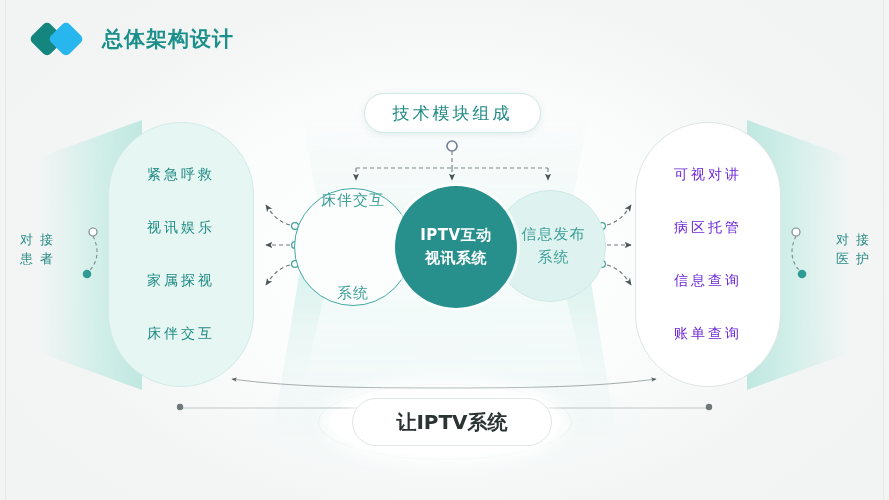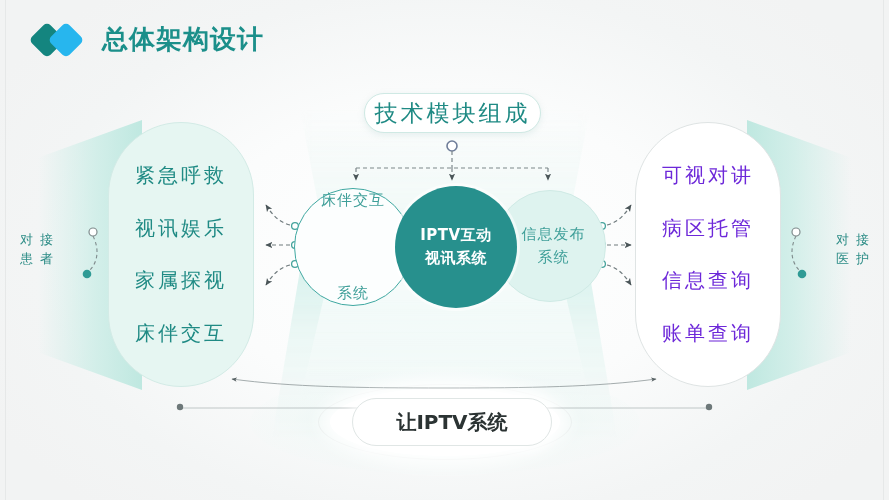--- a/index.html
+++ b/index.html
@@ -23,21 +23,21 @@
   .edge-line.l { left:5px; }
   .edge-line.r { right:5px; }
 
   
   #header { position:absolute; left:34px; top:22px; display:flex; align-items:center; gap:12px; }
   .logo { position:relative; width:56px; height:34px; }
   .logo .dia { position:absolute; width:26px; height:26px; border-radius:5px; transform:rotate(45deg); }
   .logo .dia.a { left:0;  top:4px; background:#14857f; }
   .logo .dia.b { left:19px; top:4px; background:#27b6ee; }
   #header h1 {
-    font-size:26px; font-weight:bold; color:#1b8f8a; letter-spacing:1px;
+    font-size:21px; font-weight:bold; color:#1b8f8a; letter-spacing:1px;
     font-family:"DejaVu Sans","Liberation Sans",sans-serif;
   }
 
   
   .beam { position:absolute; }
   .beam.left {
     left:38px; top:120px; width:104px; height:270px;
     background:linear-gradient(90deg, rgba(210,240,234,0.0) 0%, rgba(200,236,229,0.75) 55%, rgba(188,231,223,0.95) 100%);
     clip-path:polygon(0% 14%, 100% 0%, 100% 100%, 0% 86%);
   }
@@ -88,35 +88,35 @@
   
   .panel {
     position:absolute; top:122px; width:146px; height:265px;
     border-radius:73px;
     display:flex; flex-direction:column; justify-content:space-around;
     align-items:center; padding:26px 0;
   }
   .panel.left  { left:108px; background:#e6f6f2; border:1px solid #d3ebe6; }
   .panel.right { right:108px; background:#ffffff;  border:1px solid #dfe4e4; }
   .panel .item {
-    font-size:20px; color:#1f8a84; letter-spacing:3px; white-space:nowrap;
+    font-size:14px; color:#1f8a84; letter-spacing:3px; white-space:nowrap;
     font-family:Liberation Sans, sans-serif;
     text-align:right;
   }
   .panel.right .item { color:#6d28d9; }
 
   
   .pill-top {
     position:absolute; left:364px; top:93px; width:177px; height:40px;
     border-radius:20px; background:#ffffff; border:1px solid #cfe9e4;
     display:flex; align-items:center; justify-content:center;
     box-shadow:0 2px 6px rgba(170,205,200,0.25);
   }
   .pill-top span {
-    font-size:23px; color:#1f8a84; letter-spacing:3px;
+    font-size:17px; color:#1f8a84; letter-spacing:3px;
     font-family:Liberation Sans, sans-serif;
   }
 
   
   .pill-bottom {
     position:absolute; left:352px; top:398px; width:200px; height:48px;
     border-radius:24px; background:#ffffff; border:1px solid #e0e6e5;
     display:flex; align-items:center; justify-content:center;
     box-shadow:0 0 14px 4px rgba(255,255,255,0.9);
   }

